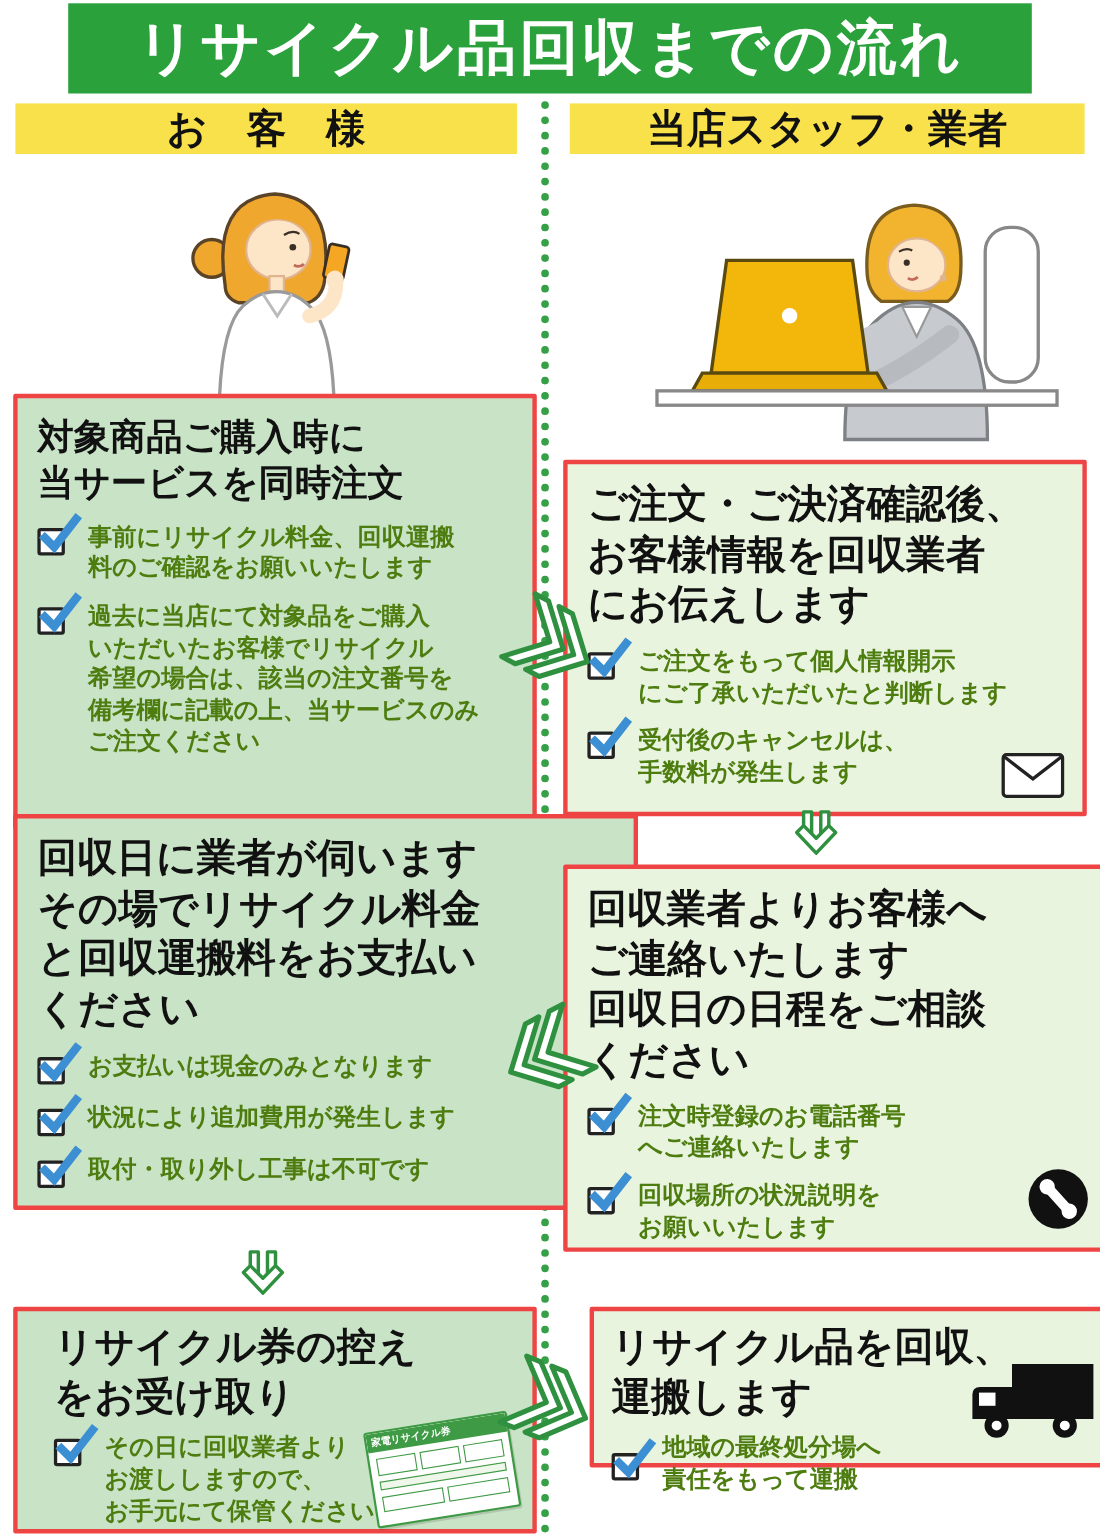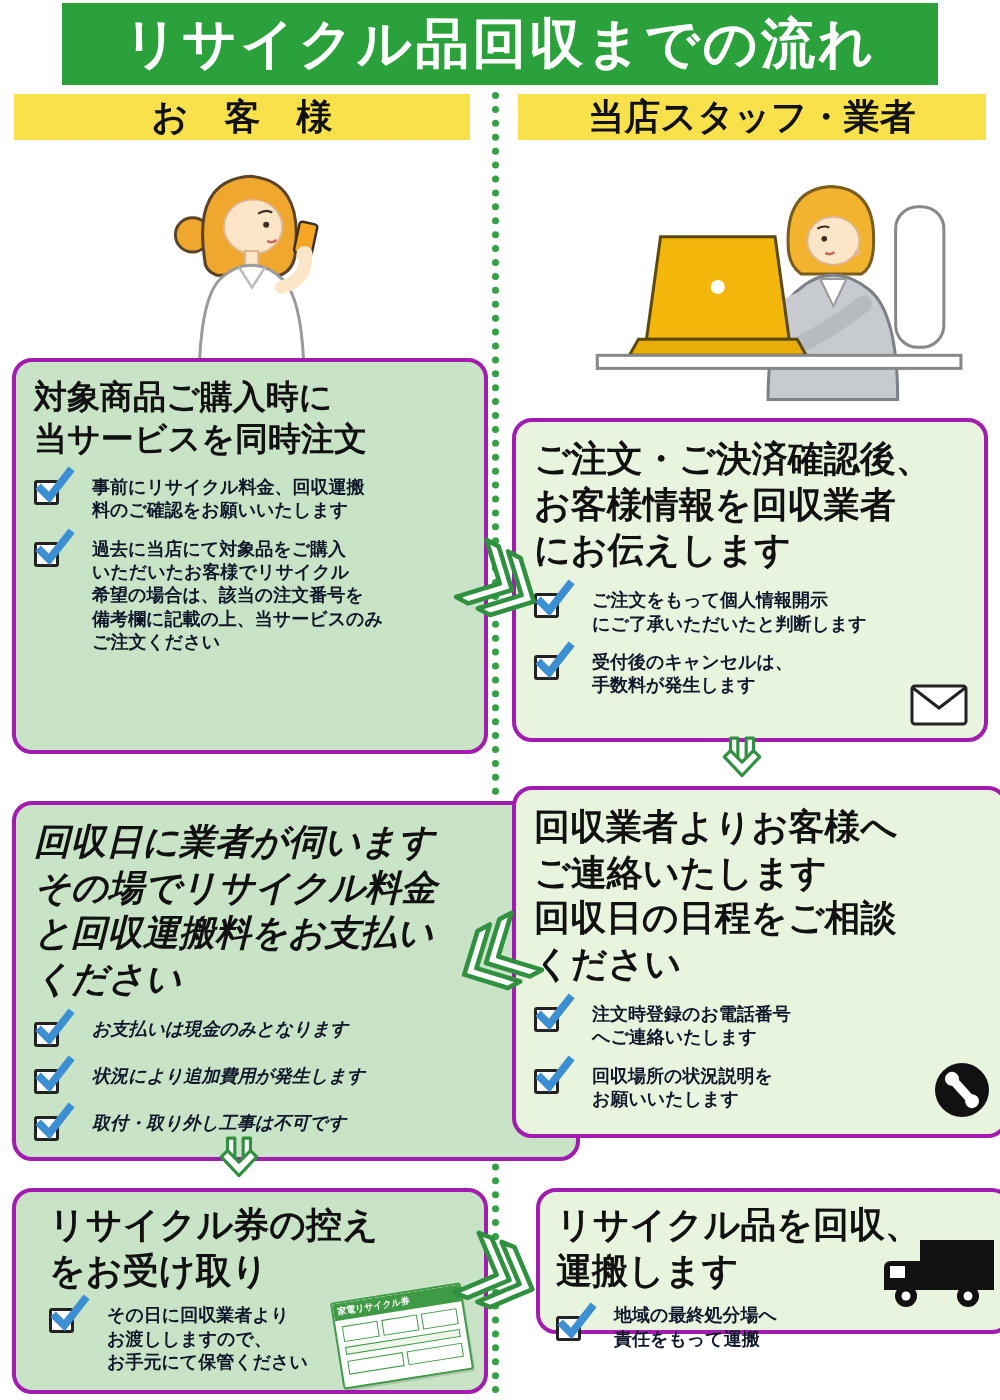--- a/index.html
+++ b/index.html
@@ -21,35 +21,35 @@
   }
   .col-header.customer{left:14px;width:456px;}
   .col-header.staff{left:518px;width:468px;}
   
   .divider{
     position:absolute;left:492px;top:92px;height:1302px;width:0;
     border-left:7px dotted #35a046;
   }
   
   .box{
-    position:absolute;border:4px solid #a21caf;border-radius:20px;
+    position:absolute;border:4px solid #ef4444;border-radius:2px;
     box-sizing:border-box;padding:14px 18px;
   }
   .box.customer-style{background:#c9e3c6;}
   .box.staff-style{background:#e9f4df;}
   .box-title{
     font-size:36px;font-weight:800;line-height:1.27;color:#111;
     white-space:pre-line;letter-spacing:0px;
   }
   .box-title.sm{font-size:33px;}
   .item{
     display:flex;gap:12px;margin-top:15px;align-items:flex-start;
   }
   .item-text{
-    font-size:18px;font-weight:700;line-height:1.3;white-space:pre-line;color:#0f172a;margin-left:12px;
+    font-size:22px;font-weight:700;line-height:1.3;white-space:pre-line;color:#4d7c0f;
   }
   
   .check{position:relative;flex:0 0 34px;width:34px;height:32px;overflow:visible;}
   .check .sq{
     position:absolute;left:0;top:5px;width:25px;height:25px;background:#fff;
     border:3px solid #222;border-radius:3px;box-sizing:border-box;
   }
   .check svg{position:absolute;left:2px;top:-8px;width:38px;height:40px;overflow:visible;}
   .check polyline{fill:none;stroke:#3c8fd2;stroke-width:8;stroke-linecap:square;stroke-linejoin:miter;}
   
@@ -188,21 +188,21 @@
     <path d="M3,5 L24,26 L3,47 L12,47 L33,26 L12,5 Z"></path>
     <path d="M19,5 L40,26 L19,47 L28,47 L49,26 L28,5 Z"></path>
   </svg>
 
   <svg class="arrow" style="left:718px;top:736px;" width="48" height="50" viewBox="0 0 40 48">
     <path d="M9,2 h7 v19 h-7 z"></path>
     <path d="M24,2 h7 v19 h-7 z"></path>
     <path d="M3,20 L20,38 L37,20 L31,14 L20,25 L9,14 Z"></path>
   </svg>
 
-  <div class="box customer-style" style="left:12px;top:801px;width:568px;height:360px;font-style:italic;">
+  <div class="box customer-style" style="left:12px;top:740px;width:568px;height:360px;">
     <div class="box-title">回収日に業者が伺います
 その場でリサイクル料金
 と回収運搬料をお支払い
 ください</div>
     <div class="item">
       <span class="check">
         <span class="sq"></span>
           <svg viewBox="0 0 40 40">
             <polyline points="5,22 14,31 35,4"></polyline>
           </svg>

